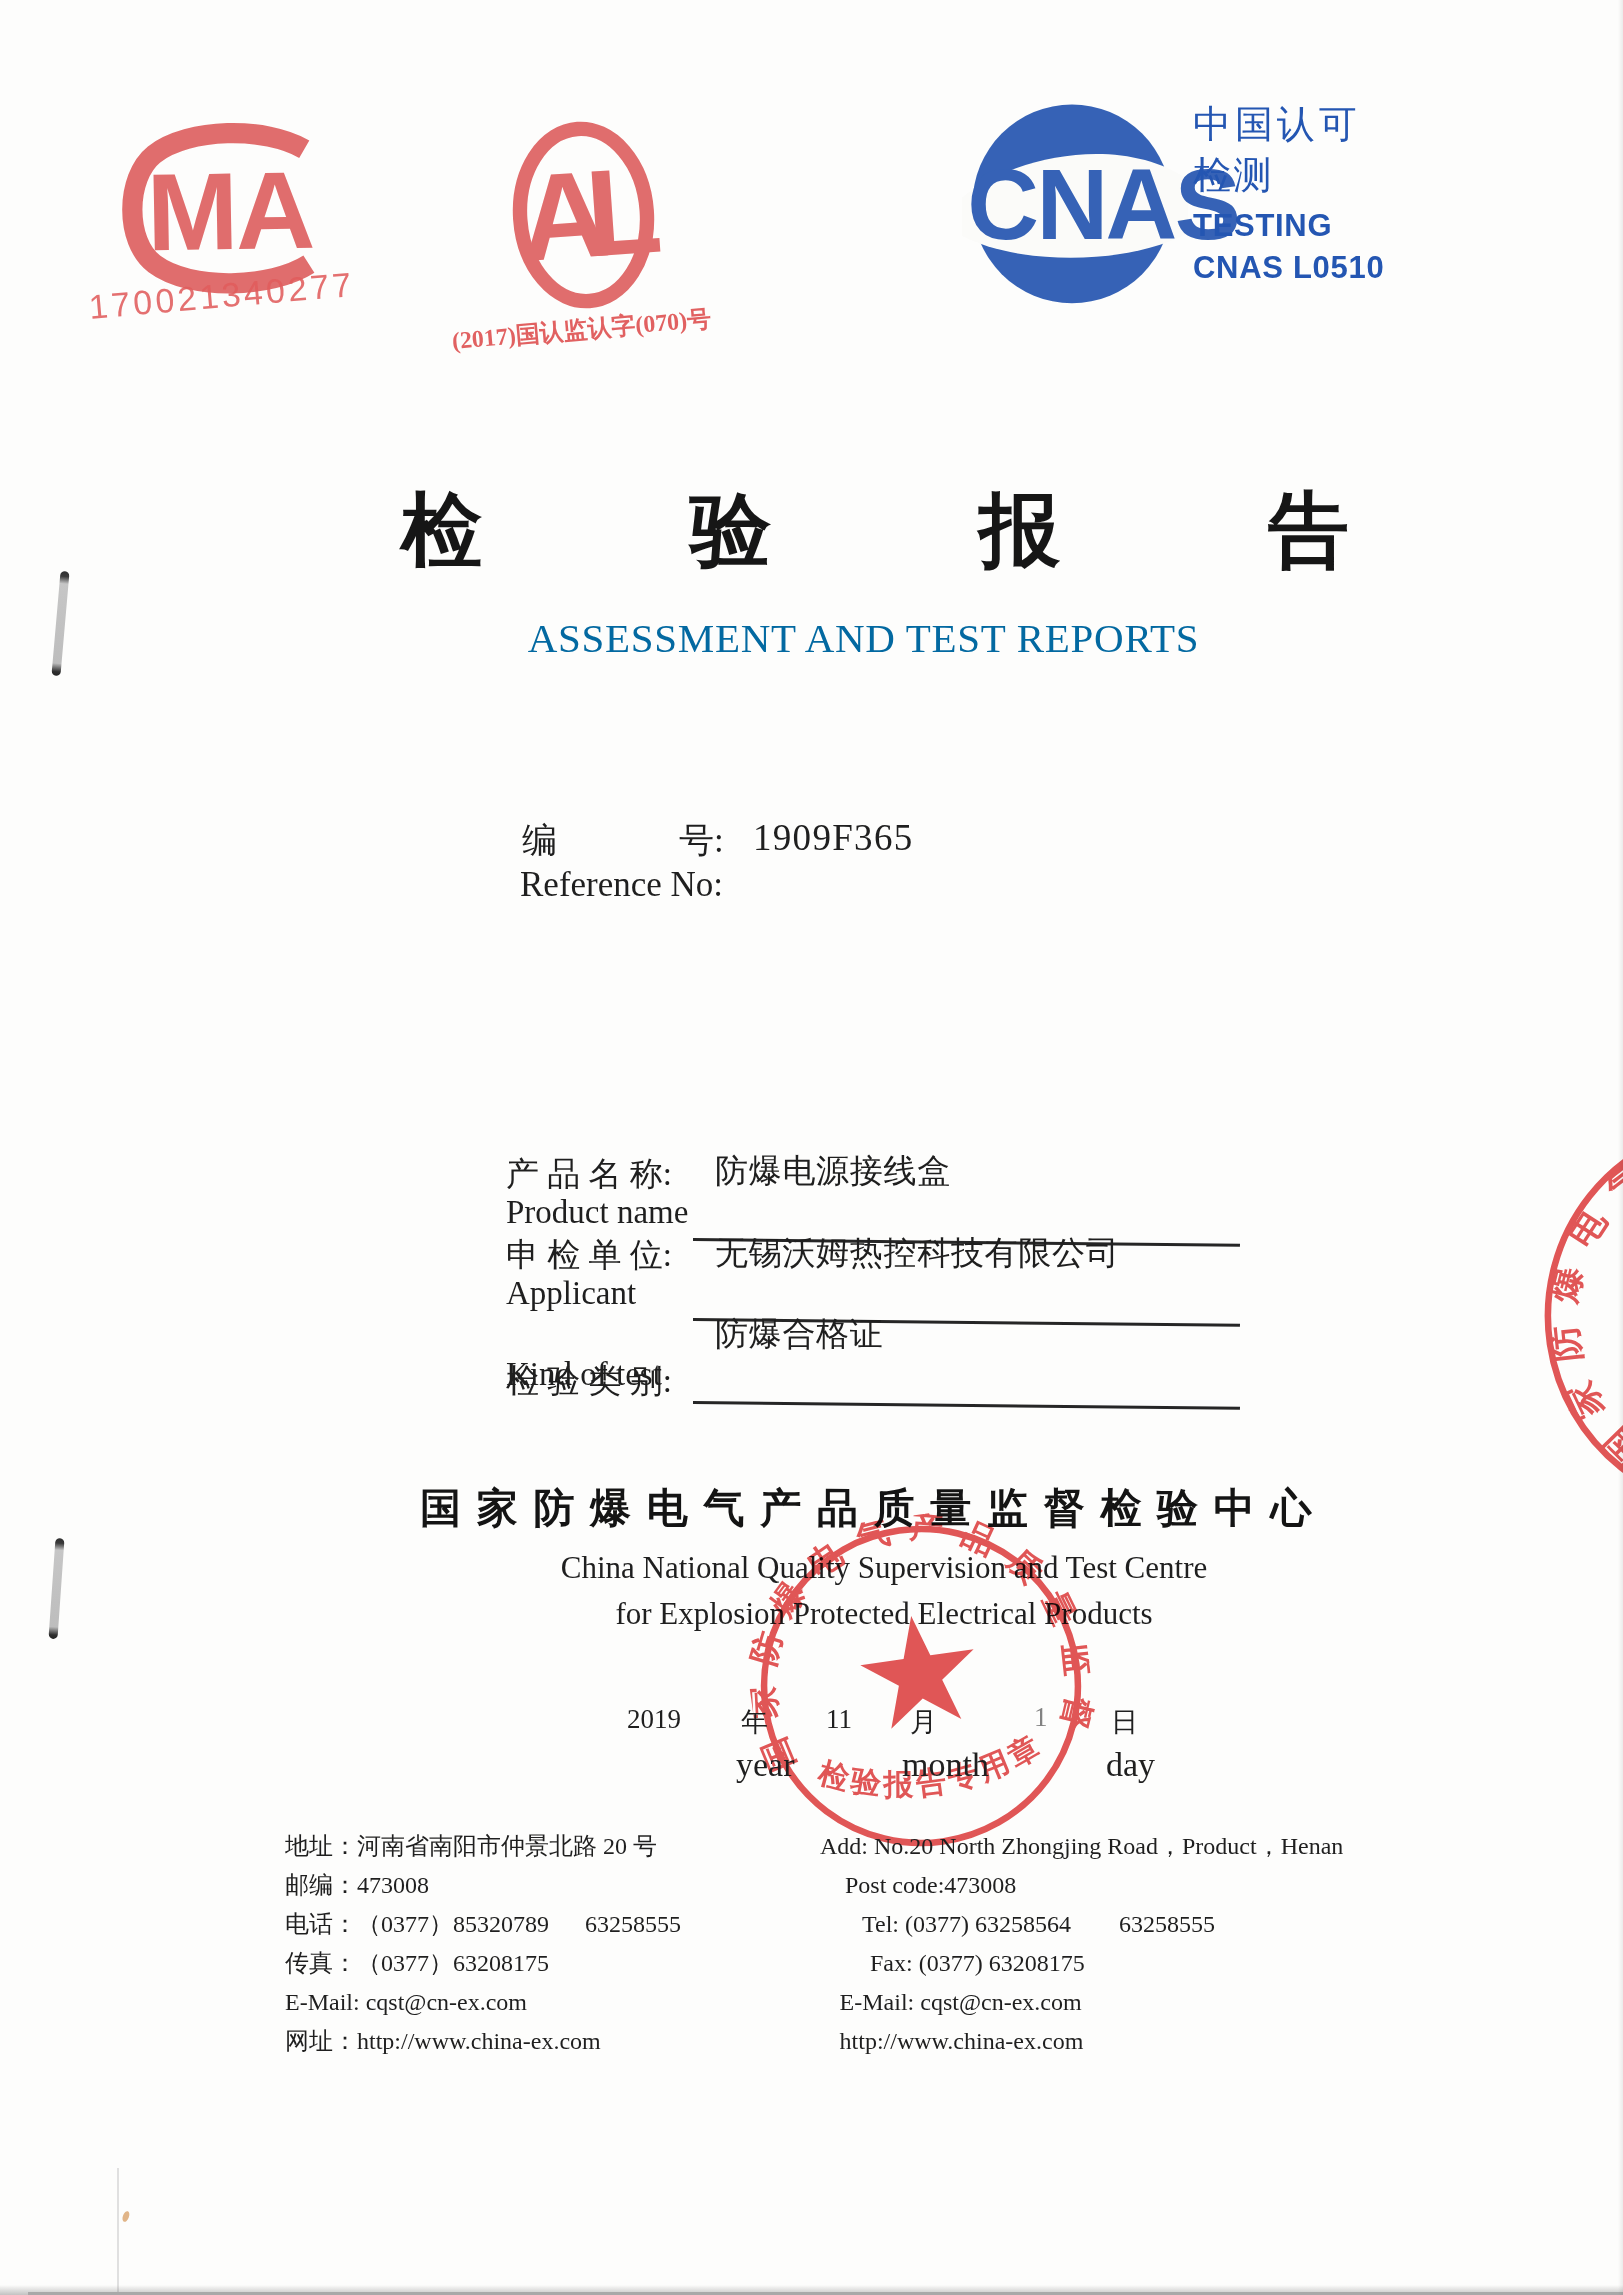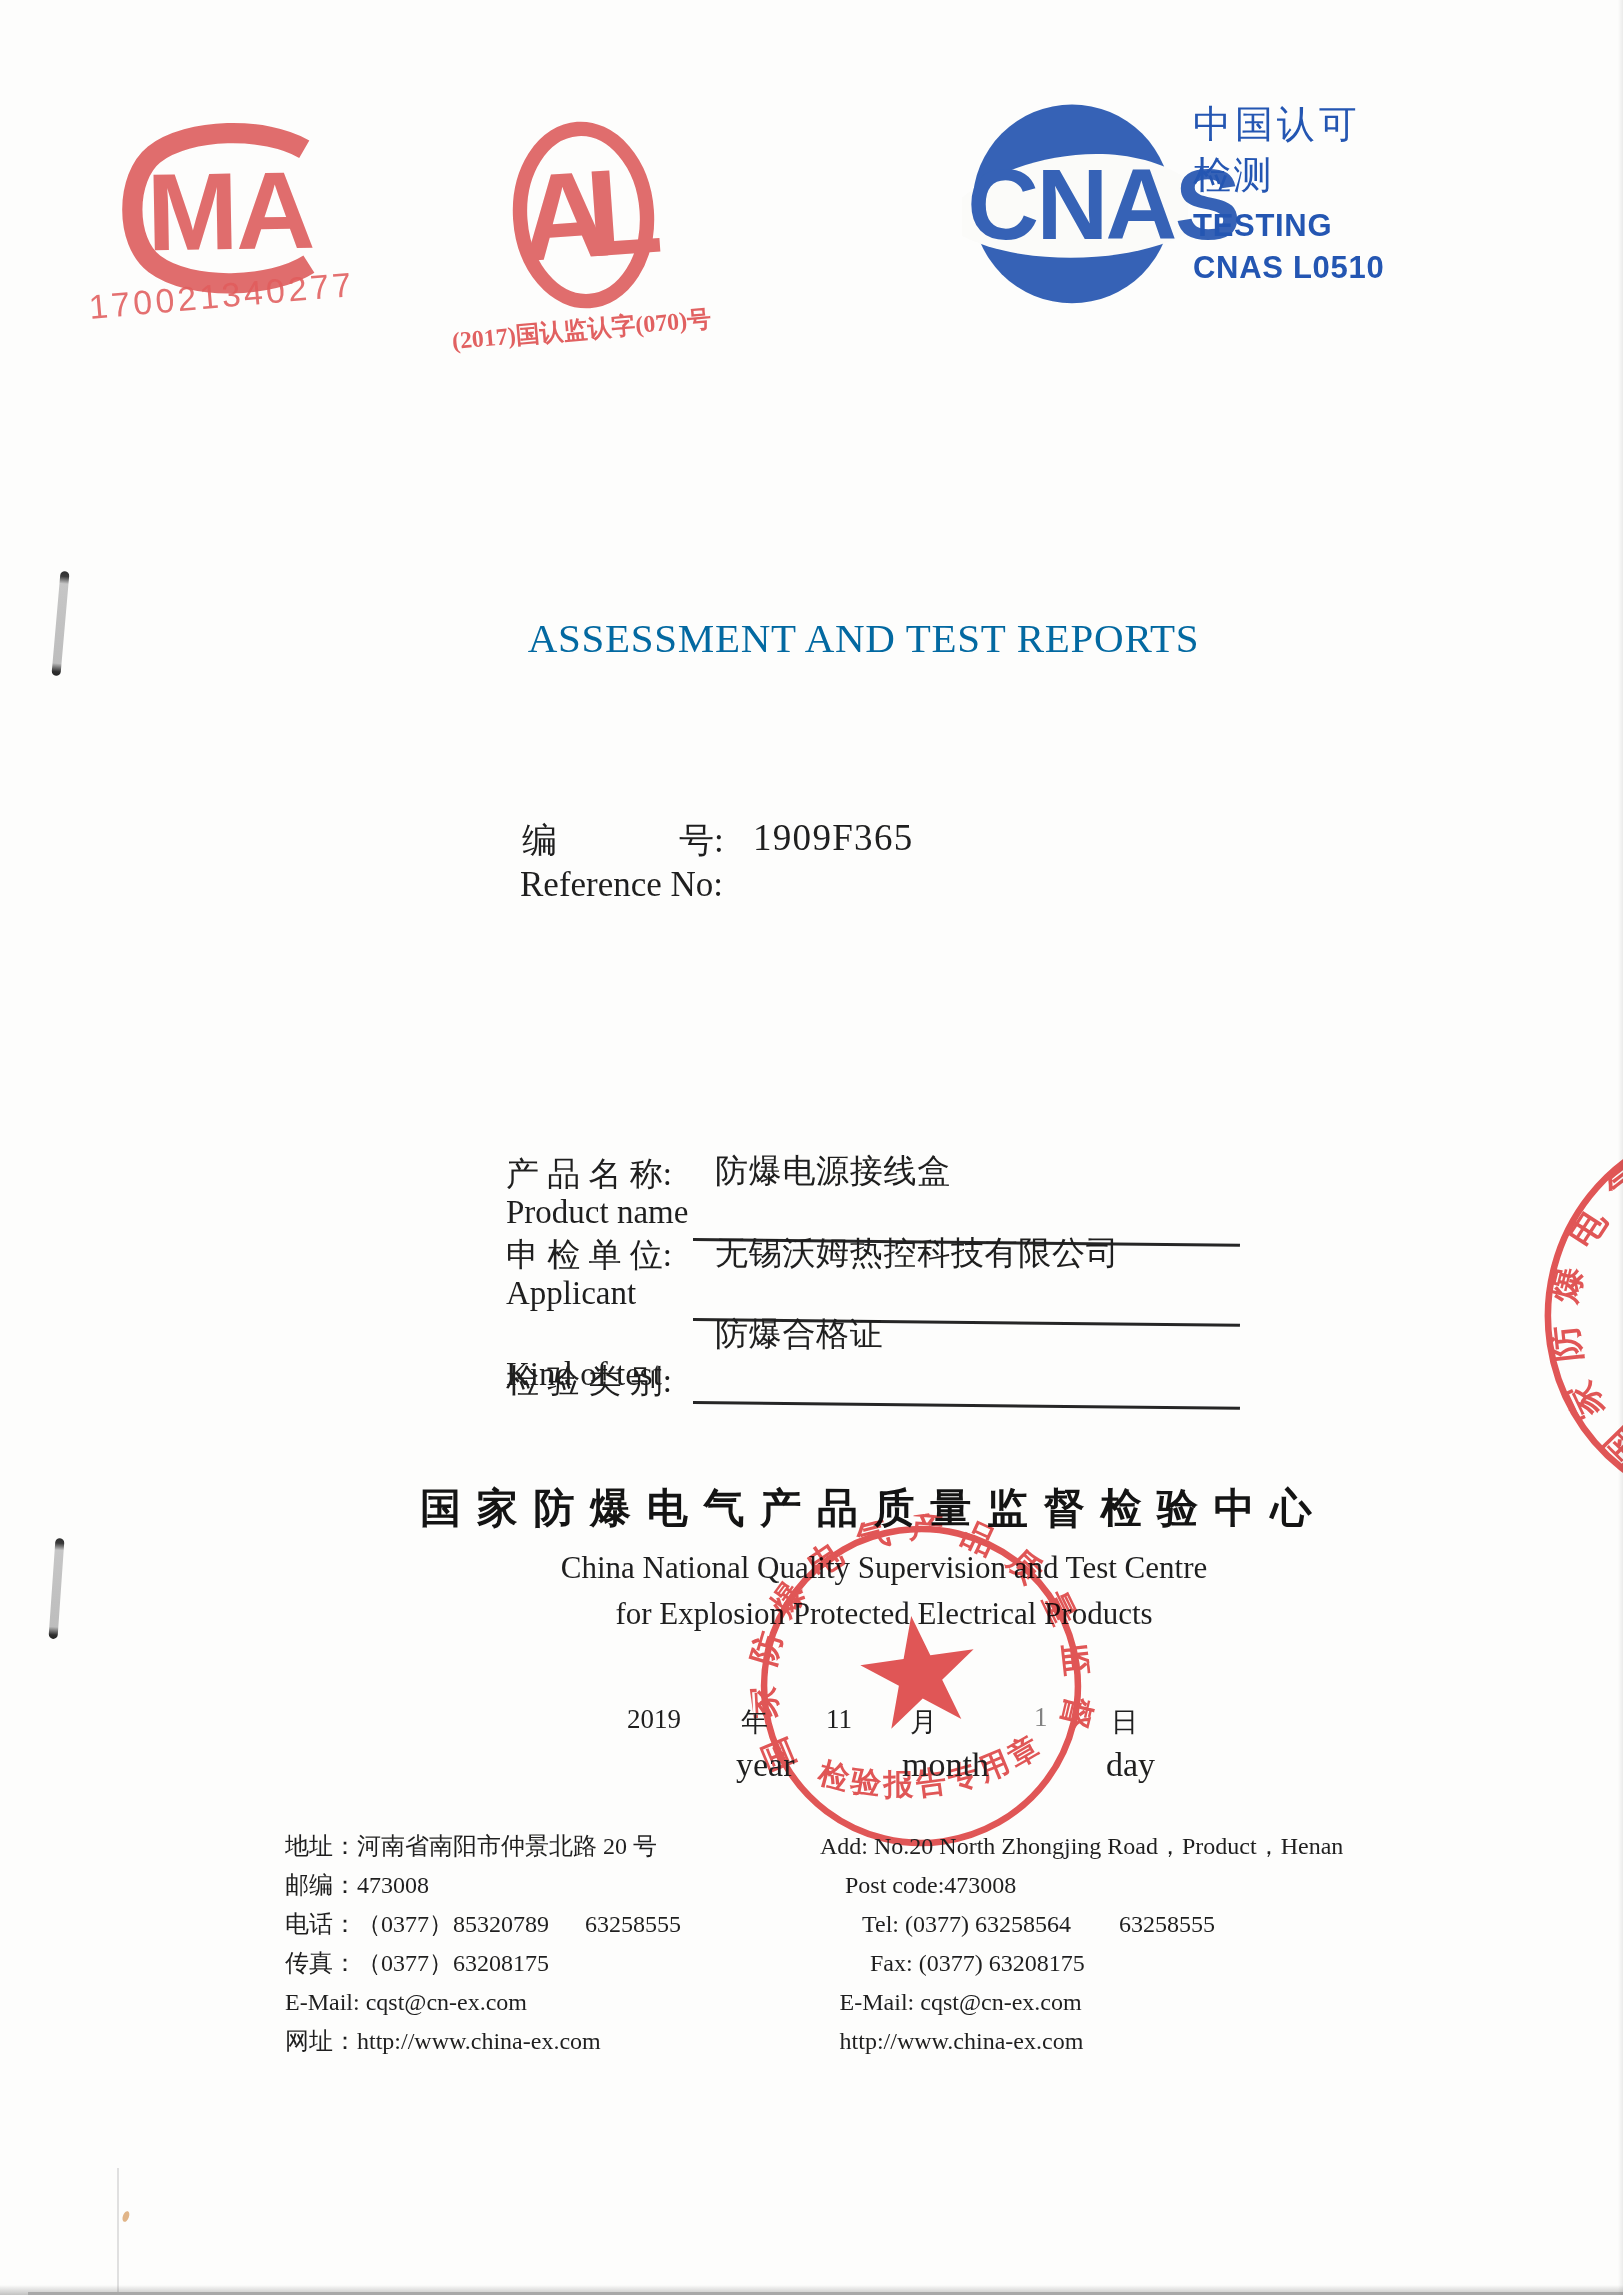--- a/index.html
+++ b/index.html
@@ -108,20 +108,21 @@
     <path d="M -8,162 C 70,92 242,56 346,128 L 346,210 C 250,260 80,260 -8,210 Z" fill="#fdfdfc"></path>
     <text x="8" y="218" font-family="Liberation Sans, DejaVu Sans, sans-serif" font-weight="bold" font-size="152" fill="#2456b2" letter-spacing="-4">CNAS</text>
   </svg>
   <div class="abs cnas-text">
     <div class="cnas-zh1">中国认可</div>
     <div class="cnas-zh2">检测</div>
     <div class="cnas-en1">TESTING</div>
     <div class="cnas-en2">CNAS L0510</div>
   </div>
 
+  <div class="abs title-zh">检验报告</div>
   <div class="abs title-en">ASSESSMENT AND TEST REPORTS</div>
 
   <div class="abs ref-zh1">编</div>
   <div class="abs ref-zh2">号:</div>
   <div class="abs ref-val">1909F365</div>
   <div class="abs ref-en">Reference No:</div>
 
   <div class="abs f-label" style="top:1152px;">产 品 名 称:</div>
   <div class="abs f-value" style="top:1149px;">防爆电源接线盒</div>
   <div class="abs f-en" style="top:1194px;">Product name</div>

